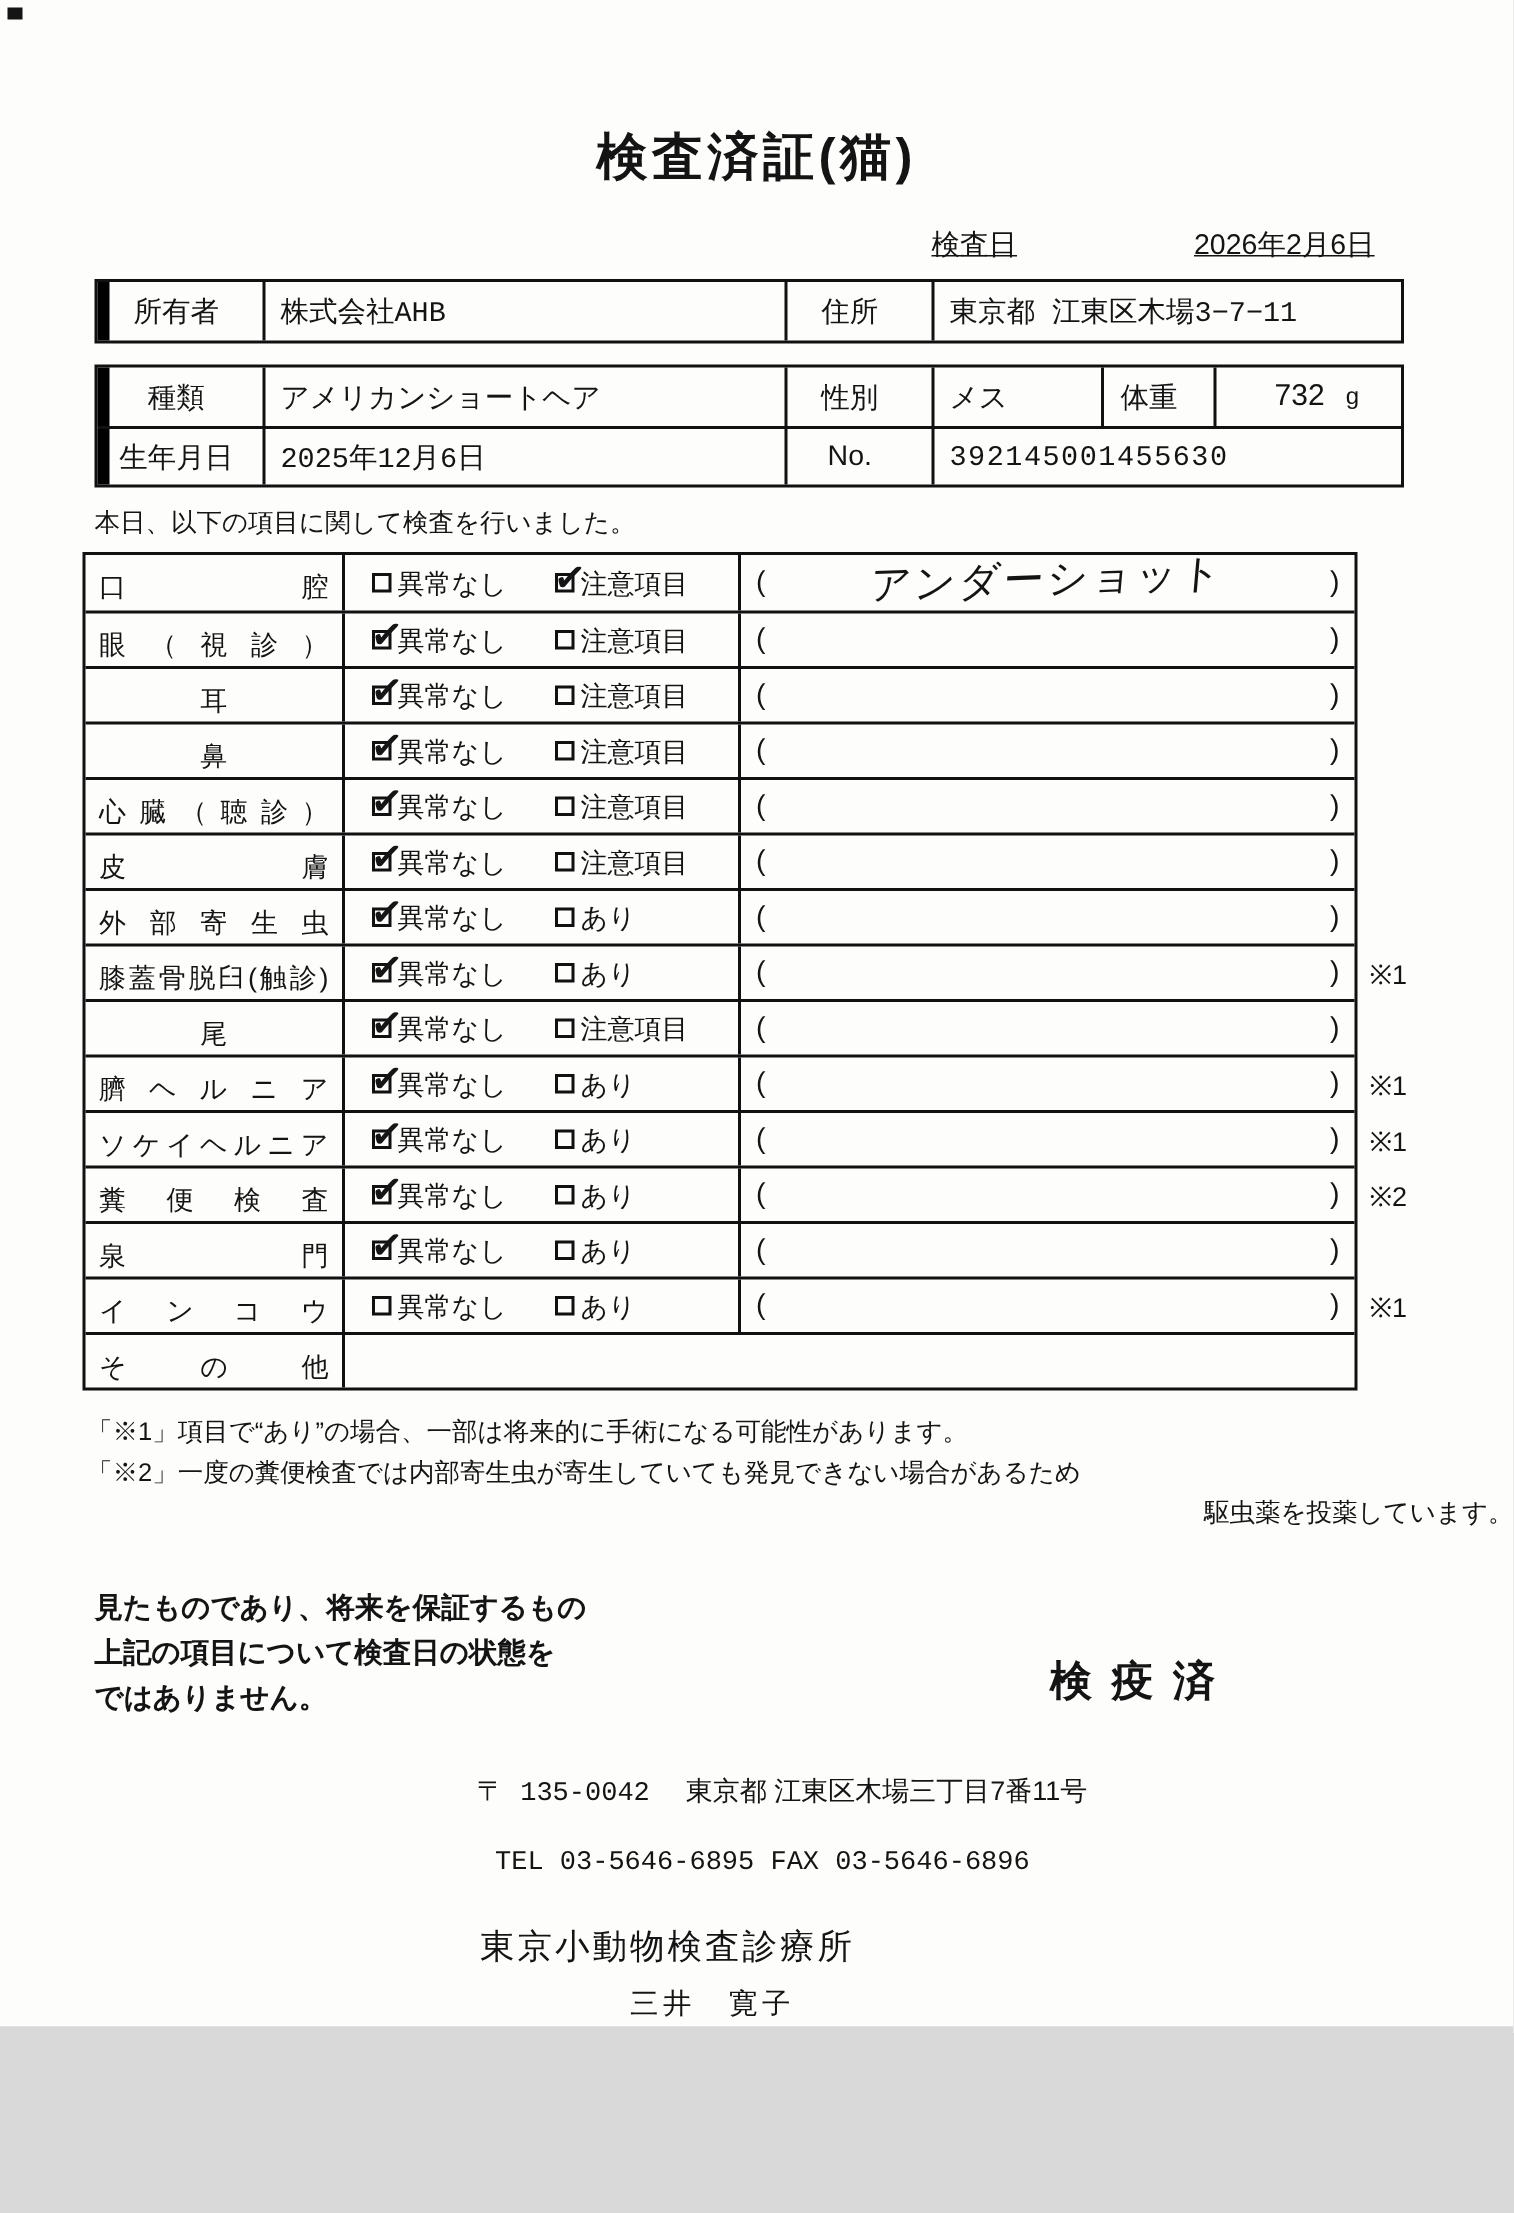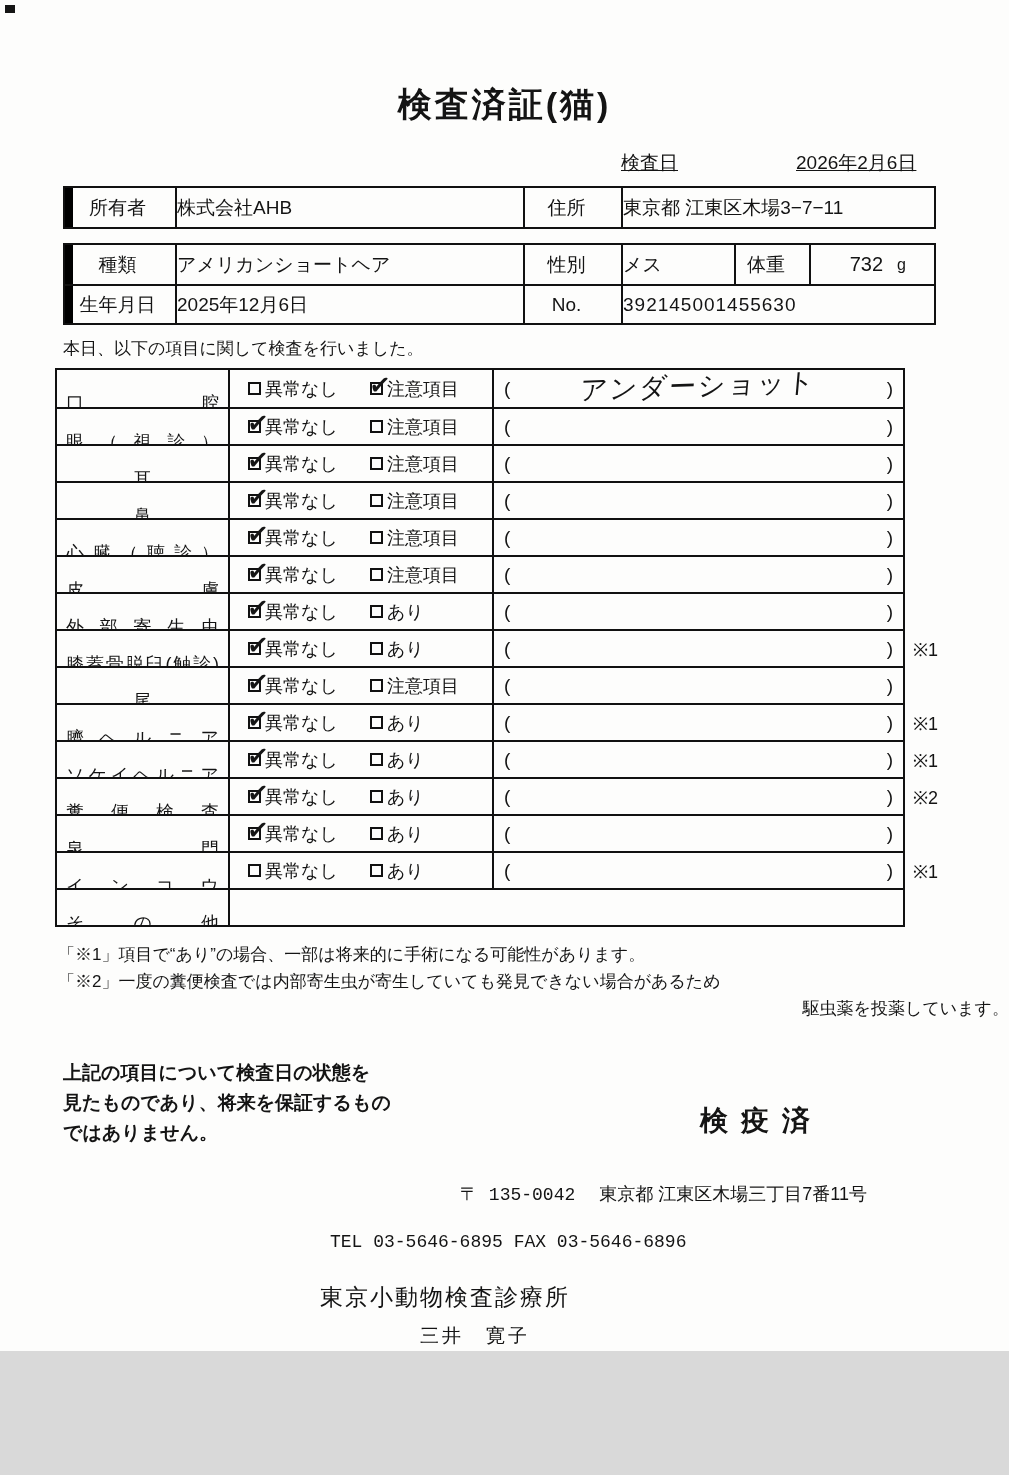--- a/index.html
+++ b/index.html
@@ -34,42 +34,42 @@
 
   
   .itab { margin:0 73px 0 63px; width:873px; border:2px solid #111; }
   .itab + .itab { margin-top:14px; }
   .inforow { display:flex; height:39px;gap:13px; }
   .inforow + .inforow { border-top:2px solid #111; }
   .cell { display:flex; align-items:center; overflow:hidden; }
   .cell + .cell { border-left:2px solid #111; }
   .lab { justify-content:center; font-weight:500; }
   .thick { border-left:8px solid #000; }
-  .val { font-size:20px; }
+  .val { padding-left:10px; font-size:20px;font-family:Liberation Mono, monospace; }
   .w-owner-l { width:97px; } .w-owner-v { width:335px; }
   .w-addr-l  { width:85px; } .w-addr-v  { flex:1; }
   .w-kind-l  { width:97px; } .w-kind-v  { width:335px;text-align:right; }
   .w-sex-l   { width:85px; } .w-sex-v   { width:100px; }
   .w-wt-l    { width:62px; } .w-wt-v    { flex:1; justify-content:flex-end; padding-right:28px; }
   .w-no-l    { width:85px; } .w-no-v    { flex:1; }
   .cell { font-size:19px; }
   .wt-num { font-size:20px; }
   .wt-unit { font-size:16px; margin-left:14px; }
   .num-val { letter-spacing:1px; }
 
   .intro { margin:12px 0 8px 63px; font-size:17px; }
 
   
   .items-wrap { margin:0 0 0 55px; width:850px; position:relative; }
   .etable { border:2px solid #111; }
   .irow { position:relative; display:flex; height:37px; }
   .irow + .irow { border-top:2px solid #111; }
   .c-label {
     width:173px; border-right:2px solid #111;
-    padding:16px 9px; font-size:18px; line-height:35px;
+    padding:4px 9px; font-size:18px; line-height:35px;
     text-align:justify; text-align-last:justify;
     white-space:nowrap; overflow:hidden;
   }
   .c-label.center { text-align:center; text-align-last:center; }
   .c-checks { width:262px; display:flex; align-items:center; padding-left:18px; font-size:18px; }
   .opt { display:inline-flex; align-items:center; width:131px; }
   .cb {
     position:relative; display:inline-block;
     width:13px; height:13px; border:2px solid #111;
     margin-right:4px; flex:0 0 auto;
@@ -103,21 +103,21 @@
 
   
   .disc-wrap { position:relative; margin:36px 0 0 63px; height:96px; }
   .disclaimer { font-size:19px; font-weight:600; line-height:30px; }
   .stamp {
     position:absolute; left:637px; top:44px;
     font-size:28px; font-weight:700; letter-spacing:13px; white-space:nowrap;
   }
 
   
-  .addr-line { margin:28px 0 0 318px; display:flex; gap:24px; font-size:18px;justify-content:center; }
+  .addr-line { margin:28px 0 0 318px; display:flex; gap:24px; font-size:18px; }
   .postal { font-family:"Liberation Mono", monospace; font-size:18px; }
   .tel-line { margin:26px 0 0 330px; font-family:"Liberation Mono", monospace; font-size:18px; }
   .clinic { margin:30px 0 0 320px; font-size:23px; letter-spacing:2px; font-weight:500; }
   .examiner { margin:10px 0 0 420px; font-size:19px; letter-spacing:3px; }
   .serial { margin:12px 0 0 765px; font-size:17px; letter-spacing:1px; }
 </style>
 </head>
 <body>
 
 <div class="page">
@@ -453,22 +453,22 @@
   </div>
 
   <div class="footnotes">
     <div>「※1」項目で“あり”の場合、一部は将来的に手術になる可能性があります。</div>
     <div>「※2」一度の糞便検査では内部寄生虫が寄生していても発見できない場合があるため</div>
     <div class="fn-indent">駆虫薬を投薬しています。</div>
   </div>
 
   <div class="disc-wrap">
     <div class="disclaimer">
+      <div>見たものであり、将来を保証するもの</div>
       <div>上記の項目について検査日の状態を</div>
-      <div>見たものであり、将来を保証するもの</div>
       <div>ではありません。</div>
     </div>
     <div class="stamp">検疫済</div>
   </div>
 
   <div class="addr-line">
     <span class="postal">〒 135-0042</span>
     <span>東京都 江東区木場三丁目7番11号</span>
   </div>
 

